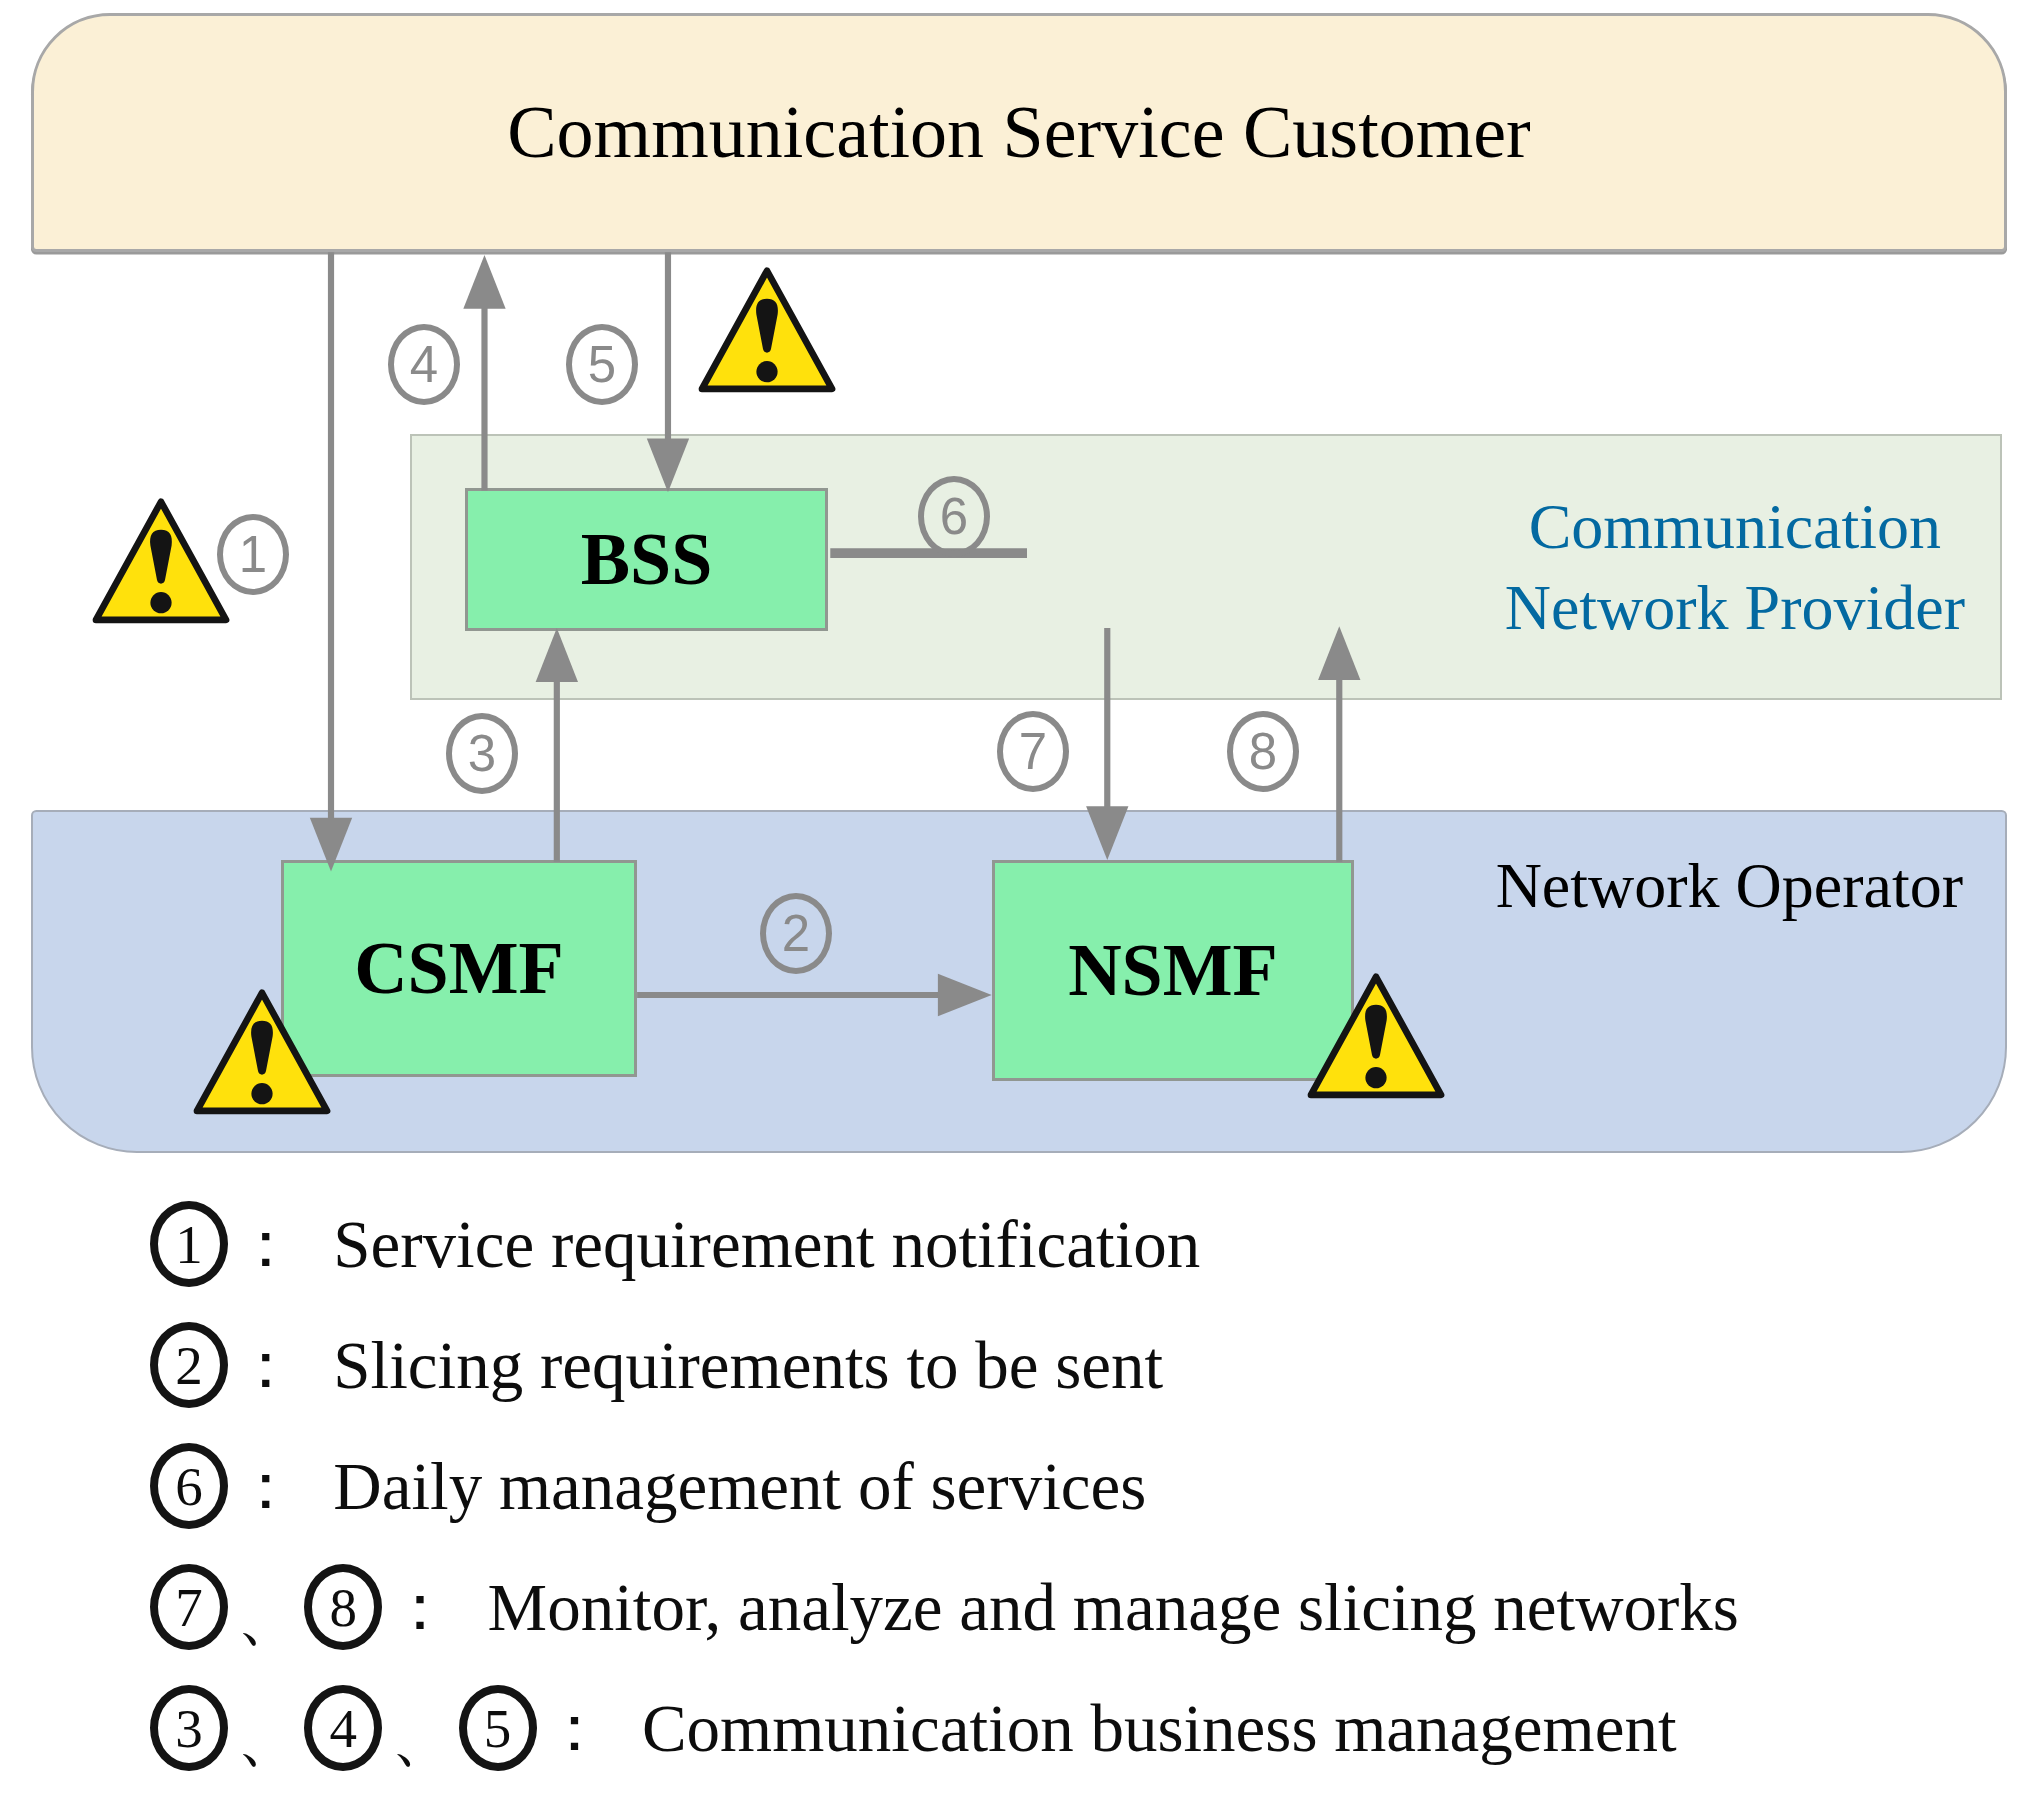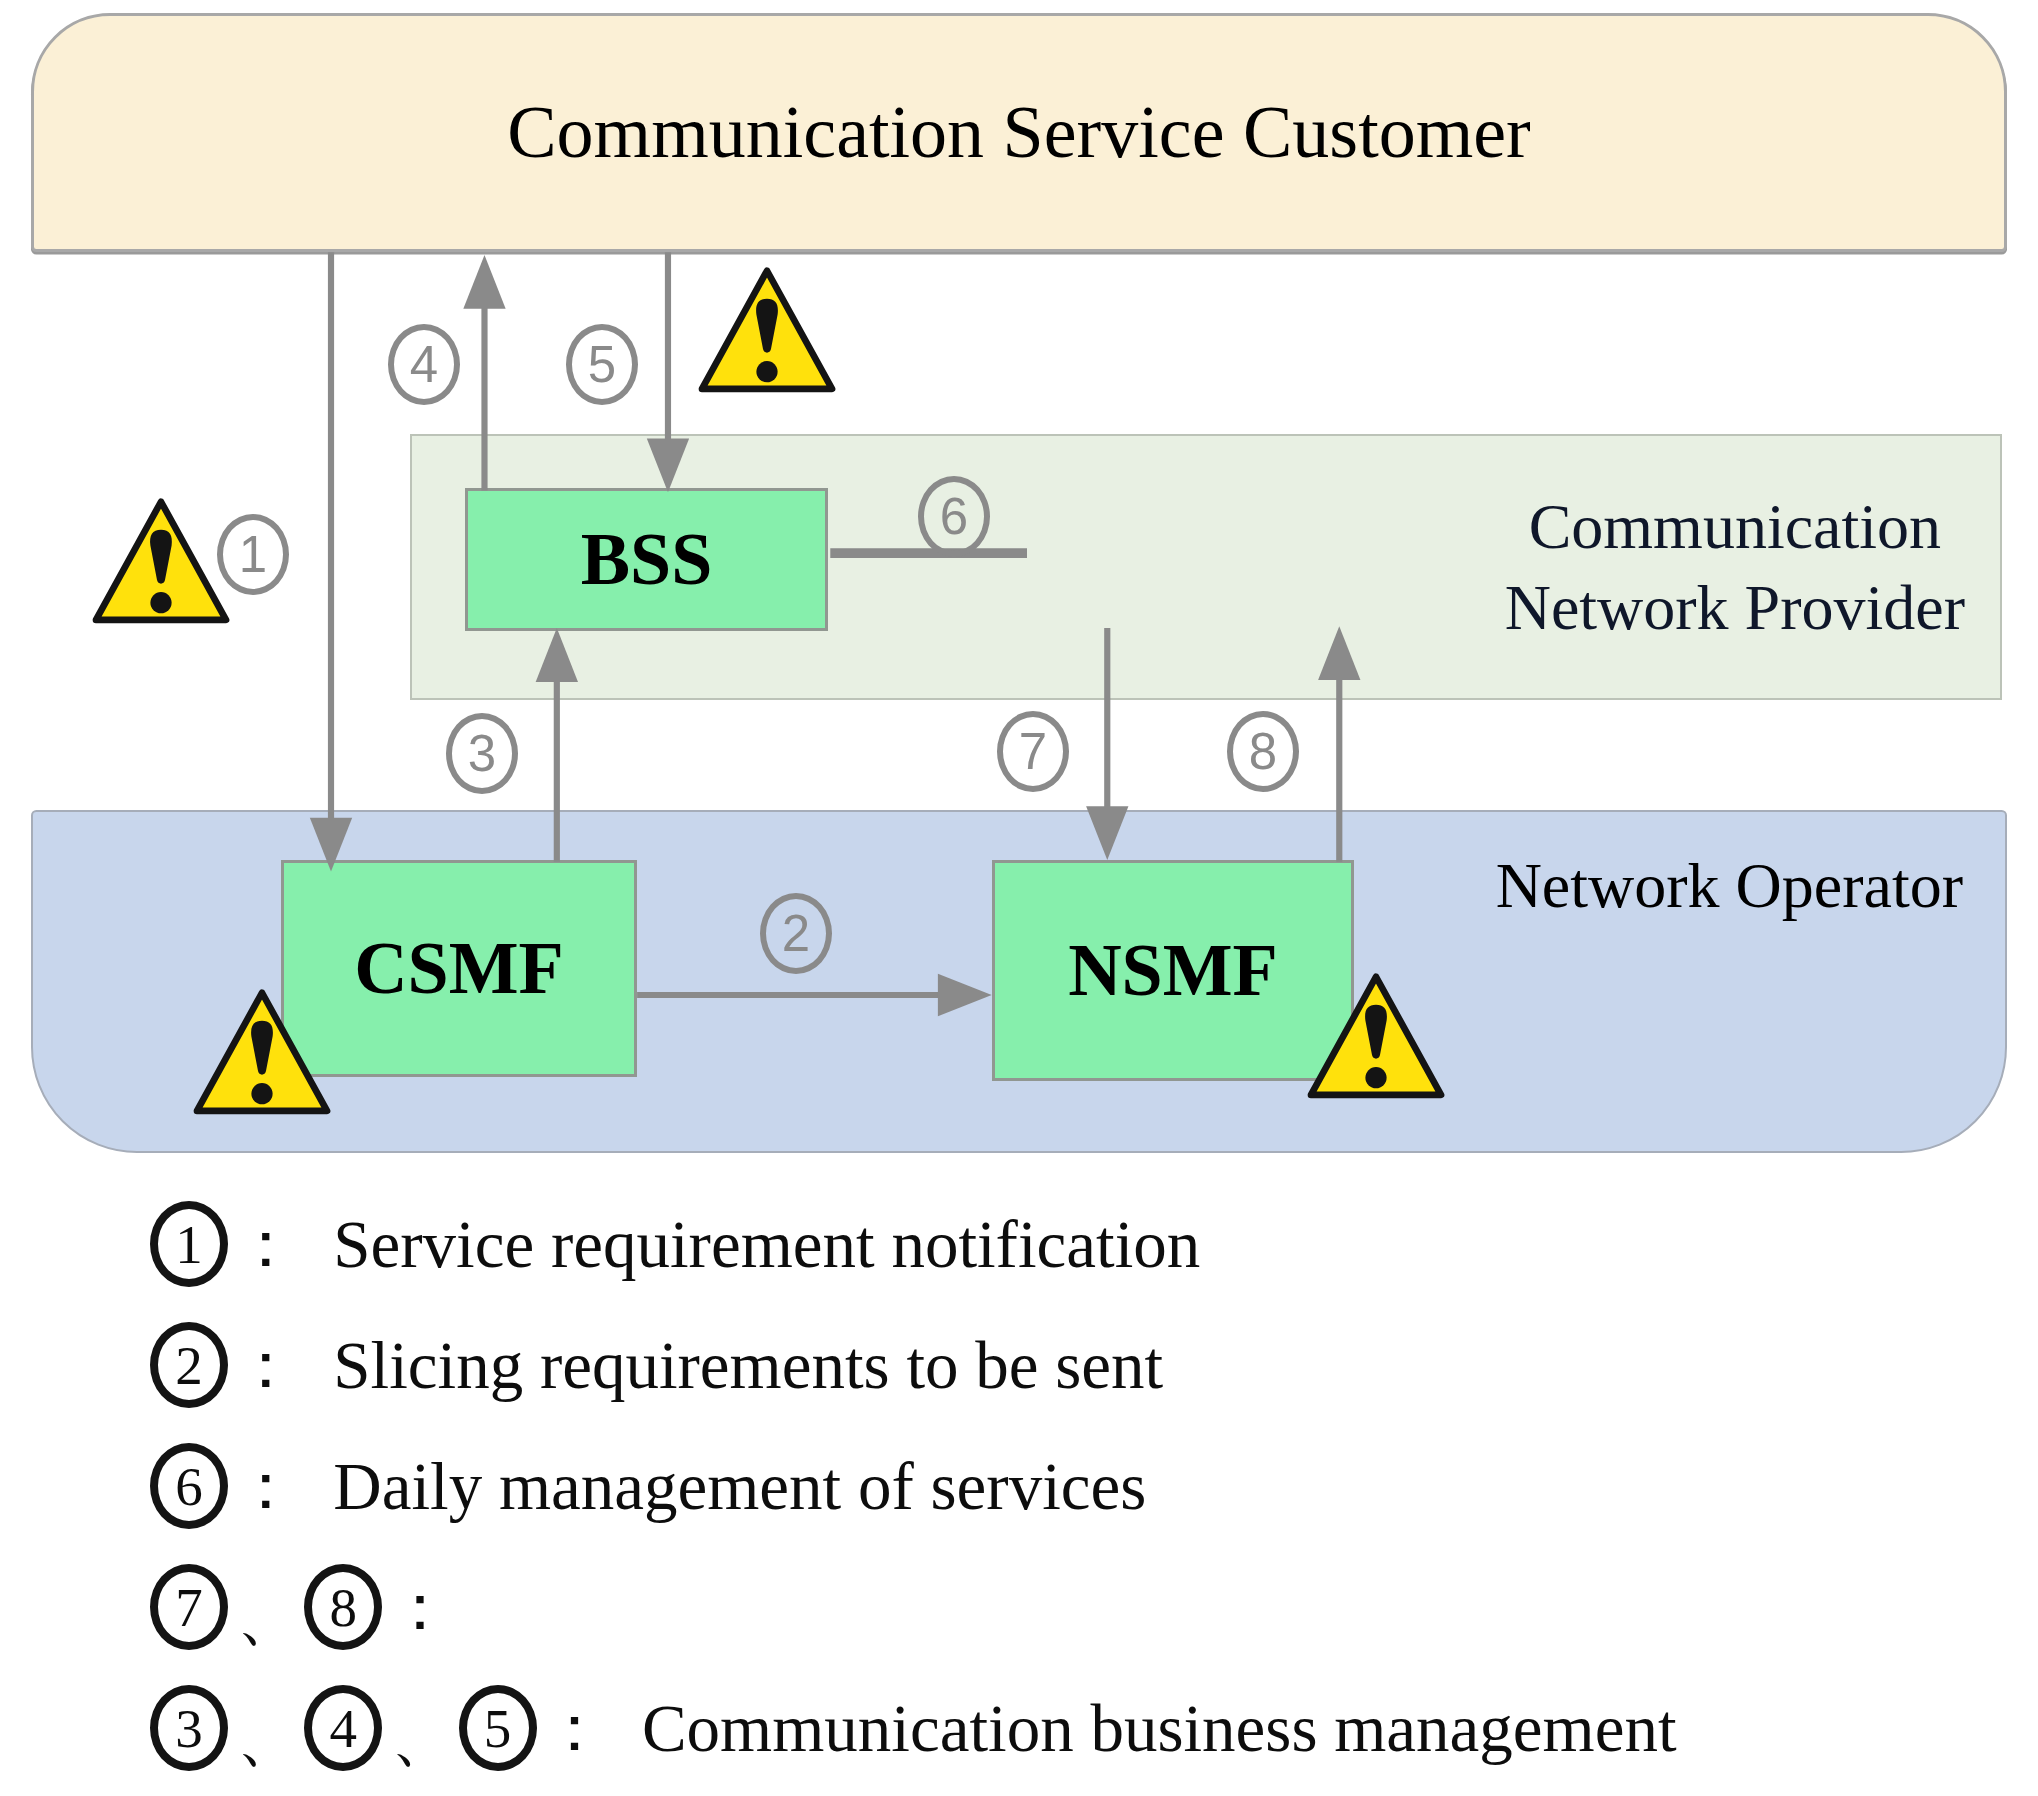--- a/index.html
+++ b/index.html
@@ -20,21 +20,21 @@
     display:flex;align-items:center;justify-content:center;
     font-size:74px;color:#000;
     box-shadow:0 2.6px 0 #9a9a9a;
   }
   .band-provider{
     left:410px;top:434px;width:1592px;height:266px;
     background:#E8F0E3;border:2.6px solid #bcc3b8;
   }
   .provider-label{
     position:absolute;right:35px;top:50%;transform:translateY(-50%);
-    text-align:center;font-size:64px;line-height:1.27;color:#0f172a;white-space:nowrap;
+    text-align:center;font-size:64px;line-height:1.27;color:#0369a1;white-space:nowrap;
   }
   .band-operator{
     left:31px;top:810px;width:1976px;height:343px;
     background:#C8D6EC;border:2.6px solid #a6adb9;
     border-radius:5.3px 5.3px 106px 106px;
   }
   .operator-label{
     position:absolute;right:42px;top:37px;
     font-size:64px;color:#000;white-space:nowrap;
   }
@@ -197,20 +197,21 @@
     <div class="lrow">
       <span class="lbadge">6</span>
       <span class="lcolon">：</span>
       <span class="ltext">Daily management of services</span>
     </div>
     <div class="lrow">
       <span class="lbadge">7</span>
       <span class="lsep">、</span>
       <span class="lbadge">8</span>
       <span class="lcolon">：</span>
+      <span class="ltext">Monitor, analyze and manage slicing networks</span>
     </div>
     <div class="lrow">
       <span class="lbadge">3</span>
       <span class="lsep">、</span>
       <span class="lbadge">4</span>
       <span class="lsep">、</span>
       <span class="lbadge">5</span>
       <span class="lcolon">：</span>
       <span class="ltext">Communication business management</span>
     </div>

